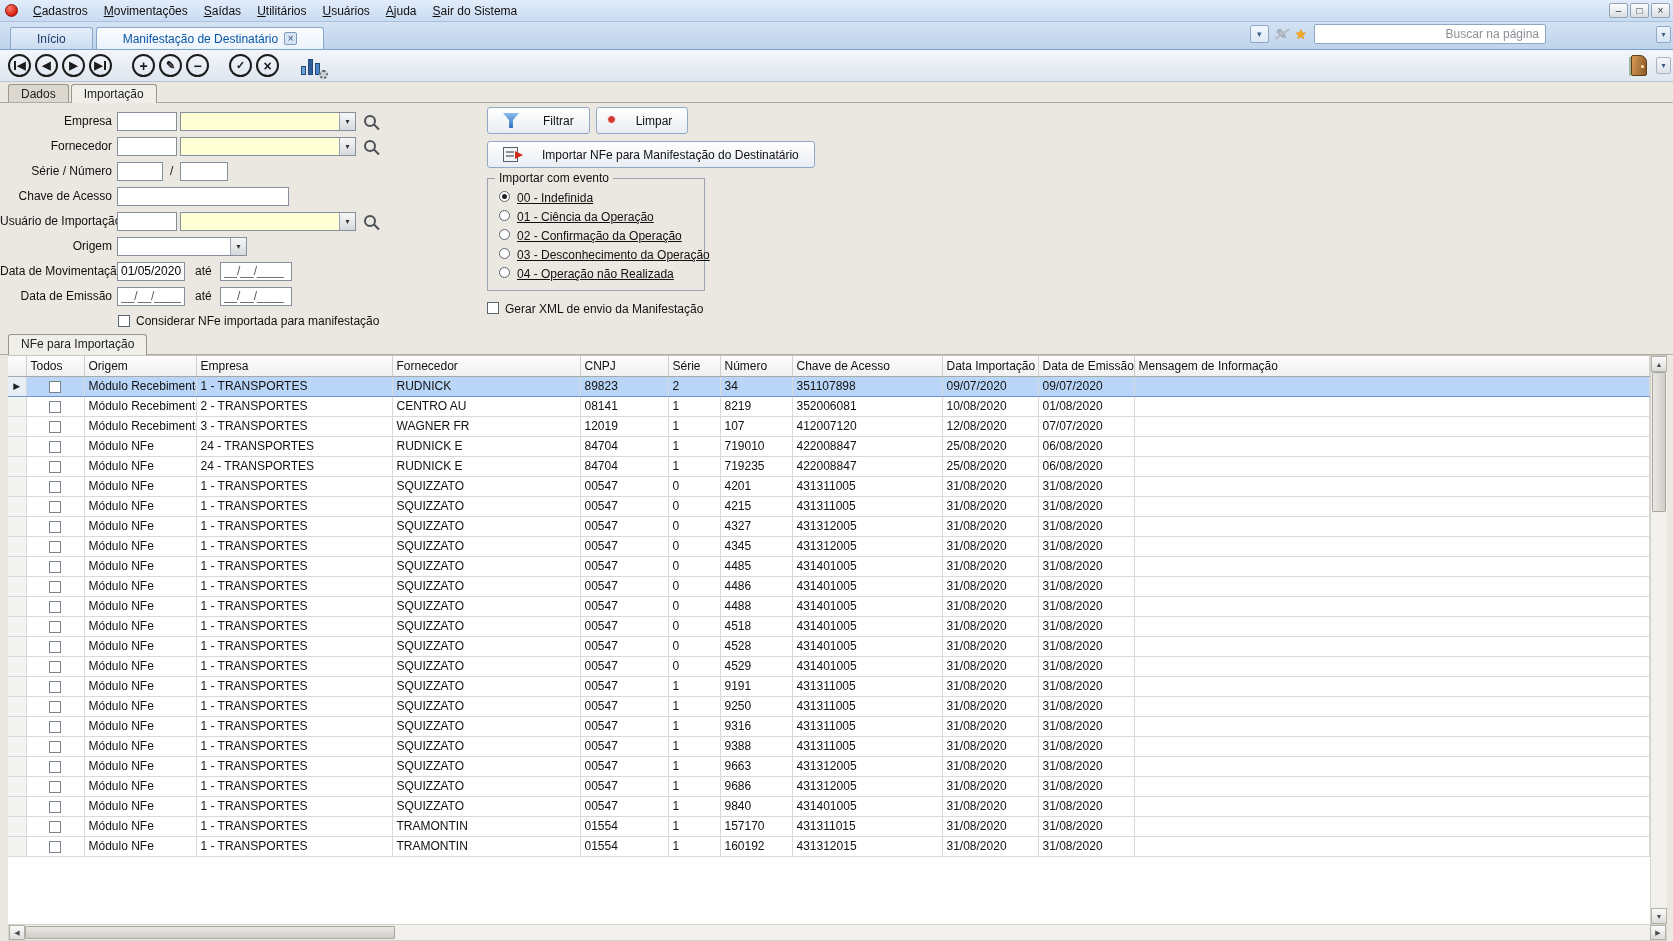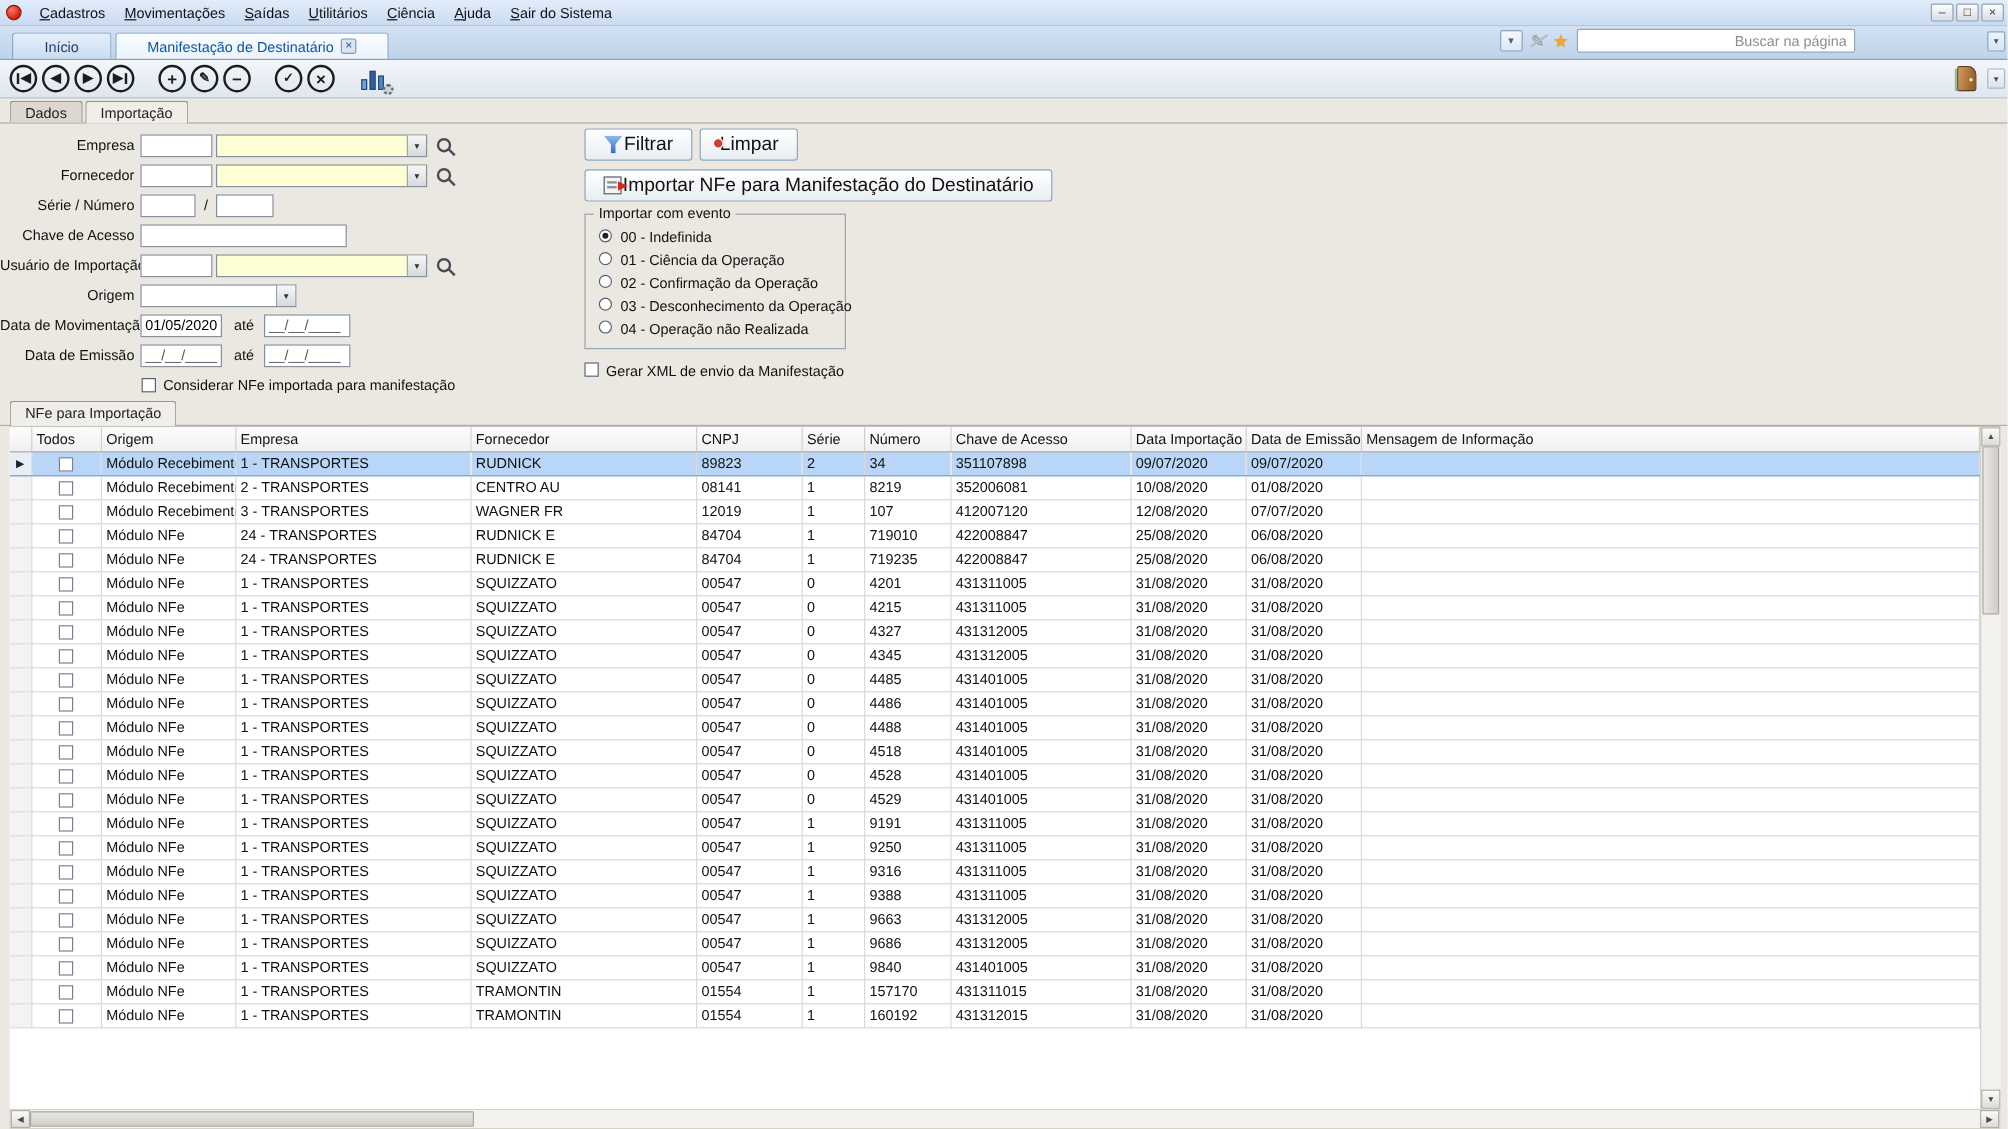--- a/index.html
+++ b/index.html
@@ -151,35 +151,35 @@
   .combo.w130 { width: 130px; margin-left: 0; }
   .magnifier { width: 12px; height: 12px; border: 2px solid #4a4f55; border-radius: 50%; position: relative; margin-left: 8px; flex:none; }
   .magnifier::after { content:""; position:absolute; width: 7px; height: 2px; background:#4a4f55; transform: rotate(45deg); right:-6px; bottom:-3px; }
   .sep { margin: 0 7px; }
   .ate { margin: 0 8px 0 10px; }
   .cbox { width: 12px; height: 12px; border: 1px solid #5a6570; background: #fff; display:inline-block; margin-right: 6px; flex:none; }
 
   .actions { position: absolute; left: 487px; top: 4px; width: 430px; }
   .abtn-row { display: flex; gap: 6px; }
   .act-btn {
-    display: inline-flex; align-items: center; gap: 1px;
+    display: inline-flex; align-items: center; gap: 24px;
     background: linear-gradient(#ffffff, #e9edf2);
     border: 1px solid #8fa8c6; border-radius: 3px;
     height: 27px; padding: 0 15px;
-    font-family: "Liberation Sans", sans-serif; font-size: 16px; color:#111;
+    font-family: "Liberation Sans", sans-serif; font-size: 12px; color:#111;
     box-shadow: 0 1px 0 rgba(255,255,255,.8) inset;
   }
   .funnel { width: 16px; height: 15px; background: linear-gradient(#8cbbee, #2f6fc0); clip-path: polygon(0 0, 100% 0, 62% 48%, 62% 100%, 38% 100%, 38% 48%); flex:none; }
   .funnel-wrap { position: relative; flex:none; }
   .eraser { position:absolute; right:-4px; bottom:-3px; width: 9px; height: 9px; border-radius:50%; background:#d23b2f; border:1px solid #fff; }
   .act-btn.import { margin-top: 7px; }
   .import-icon { width: 15px; height: 15px; background: #f4f4f4; border: 1px solid #55606b; position: relative; flex:none; }
   .import-icon::before { content:""; position:absolute; left:2px; top:3px; width:8px; height:2px; background:#8b949d; box-shadow: 0 4px 0 #8b949d; }
   .import-icon::after { content:""; position:absolute; right:-6px; top:3px; border-left: 8px solid #d22a1a; border-top: 4px solid transparent; border-bottom: 4px solid transparent; }
-  .groupbox { margin-top: 10px; width: 218px; border: 1px solid #9aa4ae; padding: 12px 11px 9px; position: relative; }
+  .groupbox { margin-top: 10px; width: 218px; border: 1px solid #9aa4ae; padding: 12px 11px 9px; position: relative; text-decoration: underline; }
   .gb-title { position: absolute; top: -8px; left: 7px; background: #ebe8e1; padding: 0 4px; }
   .radio-row { display: flex; margin-bottom: 5px; white-space: nowrap; }
   .radio-row:last-child { margin-bottom: 0; }
   .radio { width: 11px; height: 11px; border: 1px solid #5a6570; border-radius: 50%; background:#fff; margin-right: 7px; flex: none; }
   .radio.checked { position: relative; }
   .radio.checked::after { content:""; position:absolute; left:2px; top:2px; width:5px; height:5px; border-radius:50%; background:#222; }
   .cb-row { display:flex; align-items:flex-start; margin-top: 11px; white-space:nowrap; }
 
   .section-tabs { height: 22px; padding: 3px 0 0 8px; border-bottom: 1px solid #b0aca3; display:flex; align-items:flex-end; }
 
@@ -223,21 +223,21 @@
 </style>
 </head>
 <body>
 
 <div class="menubar">
   <span class="app-icon"></span>
   <span class="menu-item">Cadastros</span>
   <span class="menu-item">Movimentações</span>
   <span class="menu-item">Saídas</span>
   <span class="menu-item">Utilitários</span>
-  <span class="menu-item">Ciência</span>
+  <span class="menu-item">Usuários</span>
   <span class="menu-item">Ajuda</span>
   <span class="menu-item">Sair do Sistema</span>
   <span class="win-btns">
     <span class="win-btn">–</span>
     <span class="win-btn">□</span>
     <span class="win-btn">×</span>
   </span>
 </div>
 
 <div class="tabstrip">

